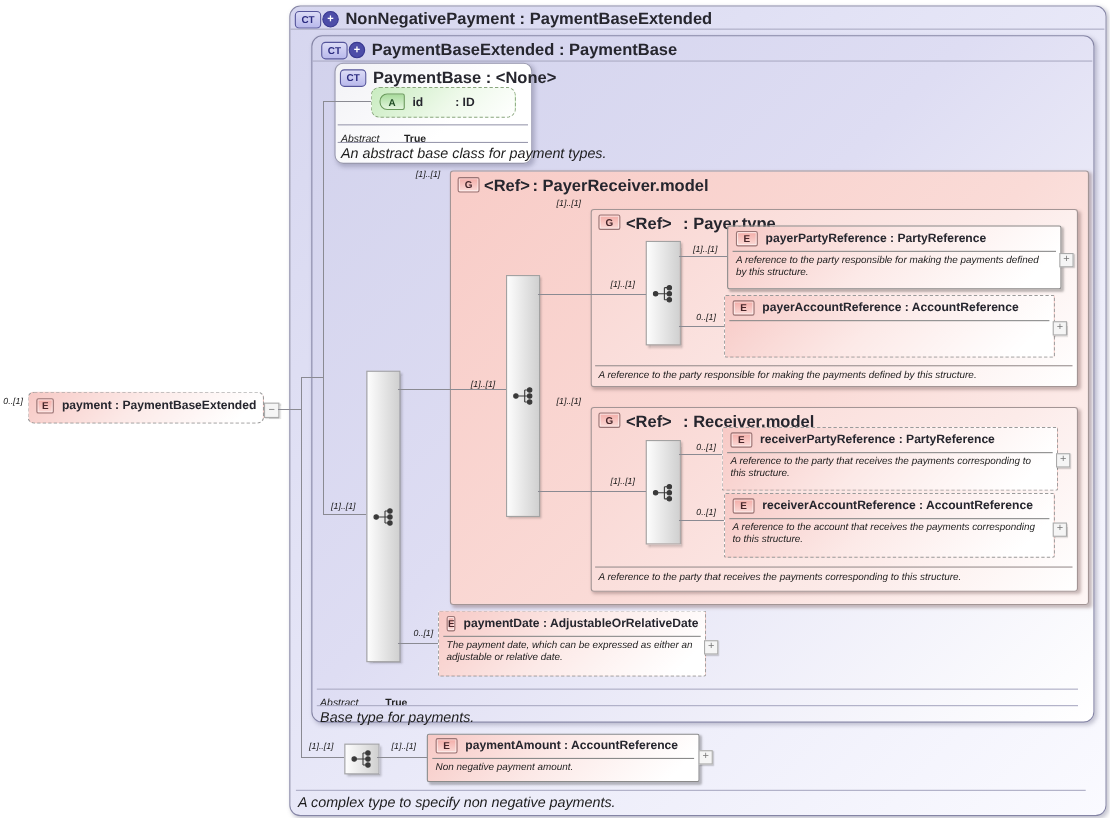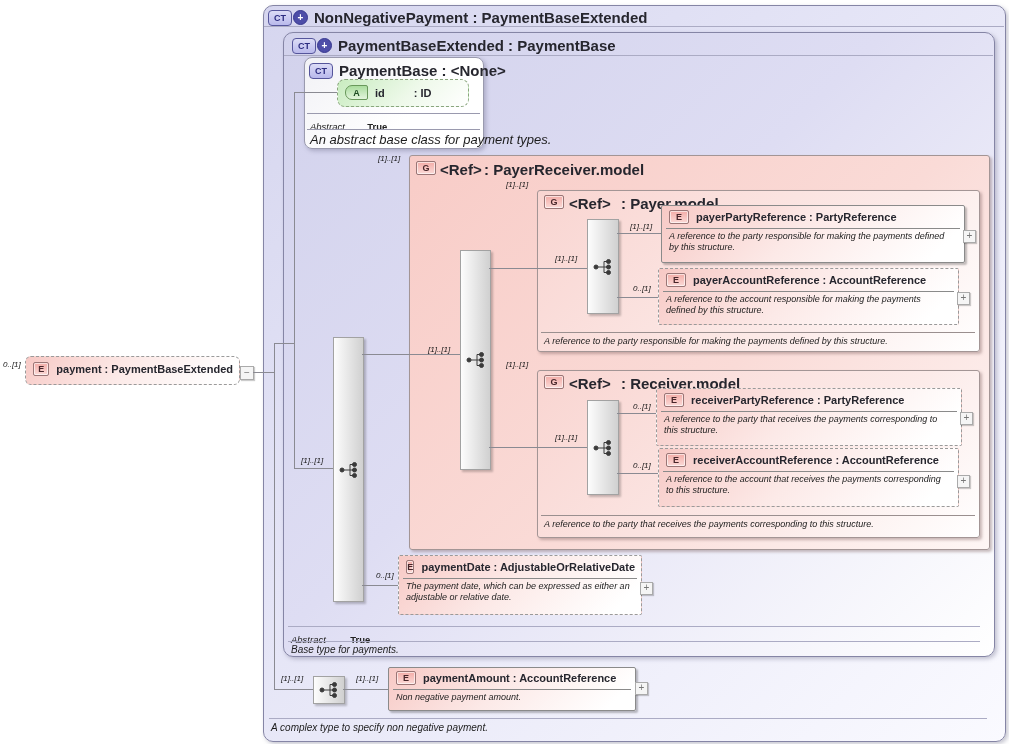--- a/index.html
+++ b/index.html
@@ -28,37 +28,37 @@
   .el-sep{height:1px;background:#8a8a8a;margin:2px 4px 0 4px;}
   .el-desc{font-size:9px;font-style:italic;color:#1c1c1c;padding:2px 8px 2px 7px;line-height:11px;}
   .grn{background:linear-gradient(135deg,#c9ecc0 0%,#eef9ea 55%,#ffffff 100%);border:1px dashed #8aa67e;border-radius:8px;box-shadow:none;}
   
   .bar{position:absolute;display:flex;align-items:center;justify-content:center;background:linear-gradient(90deg,#fdfdfd,#d0d0d0);border:1px solid #a2a2a2;box-shadow:2px 2px 2px rgba(0,0,0,.22);}
   
   .expander{position:absolute;width:11px;height:11px;background:#f5f5f5;border:1px solid #aaa;color:#777;font-size:10px;line-height:10px;text-align:center;box-shadow:1px 1px 1px rgba(0,0,0,.2);}
   .card{position:absolute;font-size:8px;font-weight:normal;font-style:italic;color:#161616;white-space:nowrap;}
   .meta-label{font-size:9.5px;font-style:italic;color:#222;}
   .meta-value{font-size:9.5px;font-weight:bold;color:#222;}
-  .footer-text{position:absolute;font-size:10px;font-style:italic;color:#1c1c1c;white-space:nowrap;}
+  .footer-text{position:absolute;font-size:13px;font-style:italic;color:#1c1c1c;white-space:nowrap;}
   .wires{position:absolute;left:0;top:0;pointer-events:none;}
 </style>
 </head>
 <body>
 
 <div class="stage">
 
   <div class="tbox lav1" style="left:263px;top:5px;width:741px;height:735px;">
     <div class="hdr" style="left:4px;top:3px;">
       <span class="ct-badge">CT</span>
         <span class="plus-circle">+</span>
       <span class="title">NonNegativePayment : PaymentBaseExtended</span>
     </div>
     <div class="hline" style="left:0;top:20px;width:740px;"></div>
     <div class="hline" style="left:5px;top:712px;width:718px;"></div>
-    <div class="footer-text" style="left:7px;top:716px;">A complex type to specify non negative payment.</div>
+    <div class="footer-text" style="left:7px;top:716px;">A complex type to specify non negative payments.</div>
   </div>
 
   <div class="tbox lav2" style="left:283px;top:32px;width:710px;height:623px;">
     <div class="hdr" style="left:8px;top:4px;">
       <span class="ct-badge">CT</span>
         <span class="plus-circle">+</span>
       <span class="title">PaymentBaseExtended : PaymentBase</span>
     </div>
     <div class="hline" style="left:0;top:22px;width:709px;"></div>
     <div class="hline" style="left:4px;top:593px;width:692px;"></div>
@@ -94,41 +94,40 @@
 
   <div class="pinkgrp abs" style="left:409px;top:155px;width:579px;height:393px;">
     <span class="g-badge abs" style="left:6px;top:5px;">G</span>
     <span class="title abs" style="left:30px;top:5px;">&lt;Ref&gt;</span>
     <span class="title abs" style="left:74px;top:5px;">: PayerReceiver.model</span>
   </div>
 
   <div class="pinksub abs" style="left:537px;top:190px;width:441px;height:160px;">
     <span class="g-badge abs" style="left:6px;top:4px;">G</span>
     <span class="title abs" style="left:31px;top:4px;">&lt;Ref&gt;</span>
-    <span class="title abs" style="left:83px;top:4px;">: Payer.model</span>
+    <span class="title abs" style="left:83px;top:4px;">: Payer.type</span>
     <div class="hline" style="left:3px;top:141px;width:434px;background:#9a8f8f;"></div>
     <div class="footer-text" style="left:6px;top:145px;font-size:9px;">A reference to the party responsible for making the payments defined by this structure.</div>
   </div>
 
   <div class="el" style="left:661px;top:205px;width:302px;height:56px;">
     <div class="el-head">
       <span class="e-badge">E</span>
       <span>payerPartyReference : PartyReference</span>
     </div>
     <div class="el-sep"></div>
     <div class="el-desc">A reference to the party responsible for making the payments defined by this structure.</div>
   </div>
 
   <div class="el dashed" style="left:658px;top:268px;width:299px;height:55px;">
     <div class="el-head">
       <span class="e-badge">E</span>
       <span>payerAccountReference : AccountReference</span>
     </div>
     <div class="el-sep"></div>
-    <div class="el-desc">A reference to the account responsible for making the payments defined by this structure.</div>
   </div>
 
   <div class="pinksub abs" style="left:537px;top:370px;width:441px;height:166px;">
     <span class="g-badge abs" style="left:6px;top:4px;">G</span>
     <span class="title abs" style="left:31px;top:4px;">&lt;Ref&gt;</span>
     <span class="title abs" style="left:83px;top:4px;">: Receiver.model</span>
     <div class="hline" style="left:3px;top:144px;width:434px;background:#9a8f8f;"></div>
     <div class="footer-text" style="left:6px;top:148px;font-size:9px;">A reference to the party that receives the payments corresponding to this structure.</div>
   </div>
 

